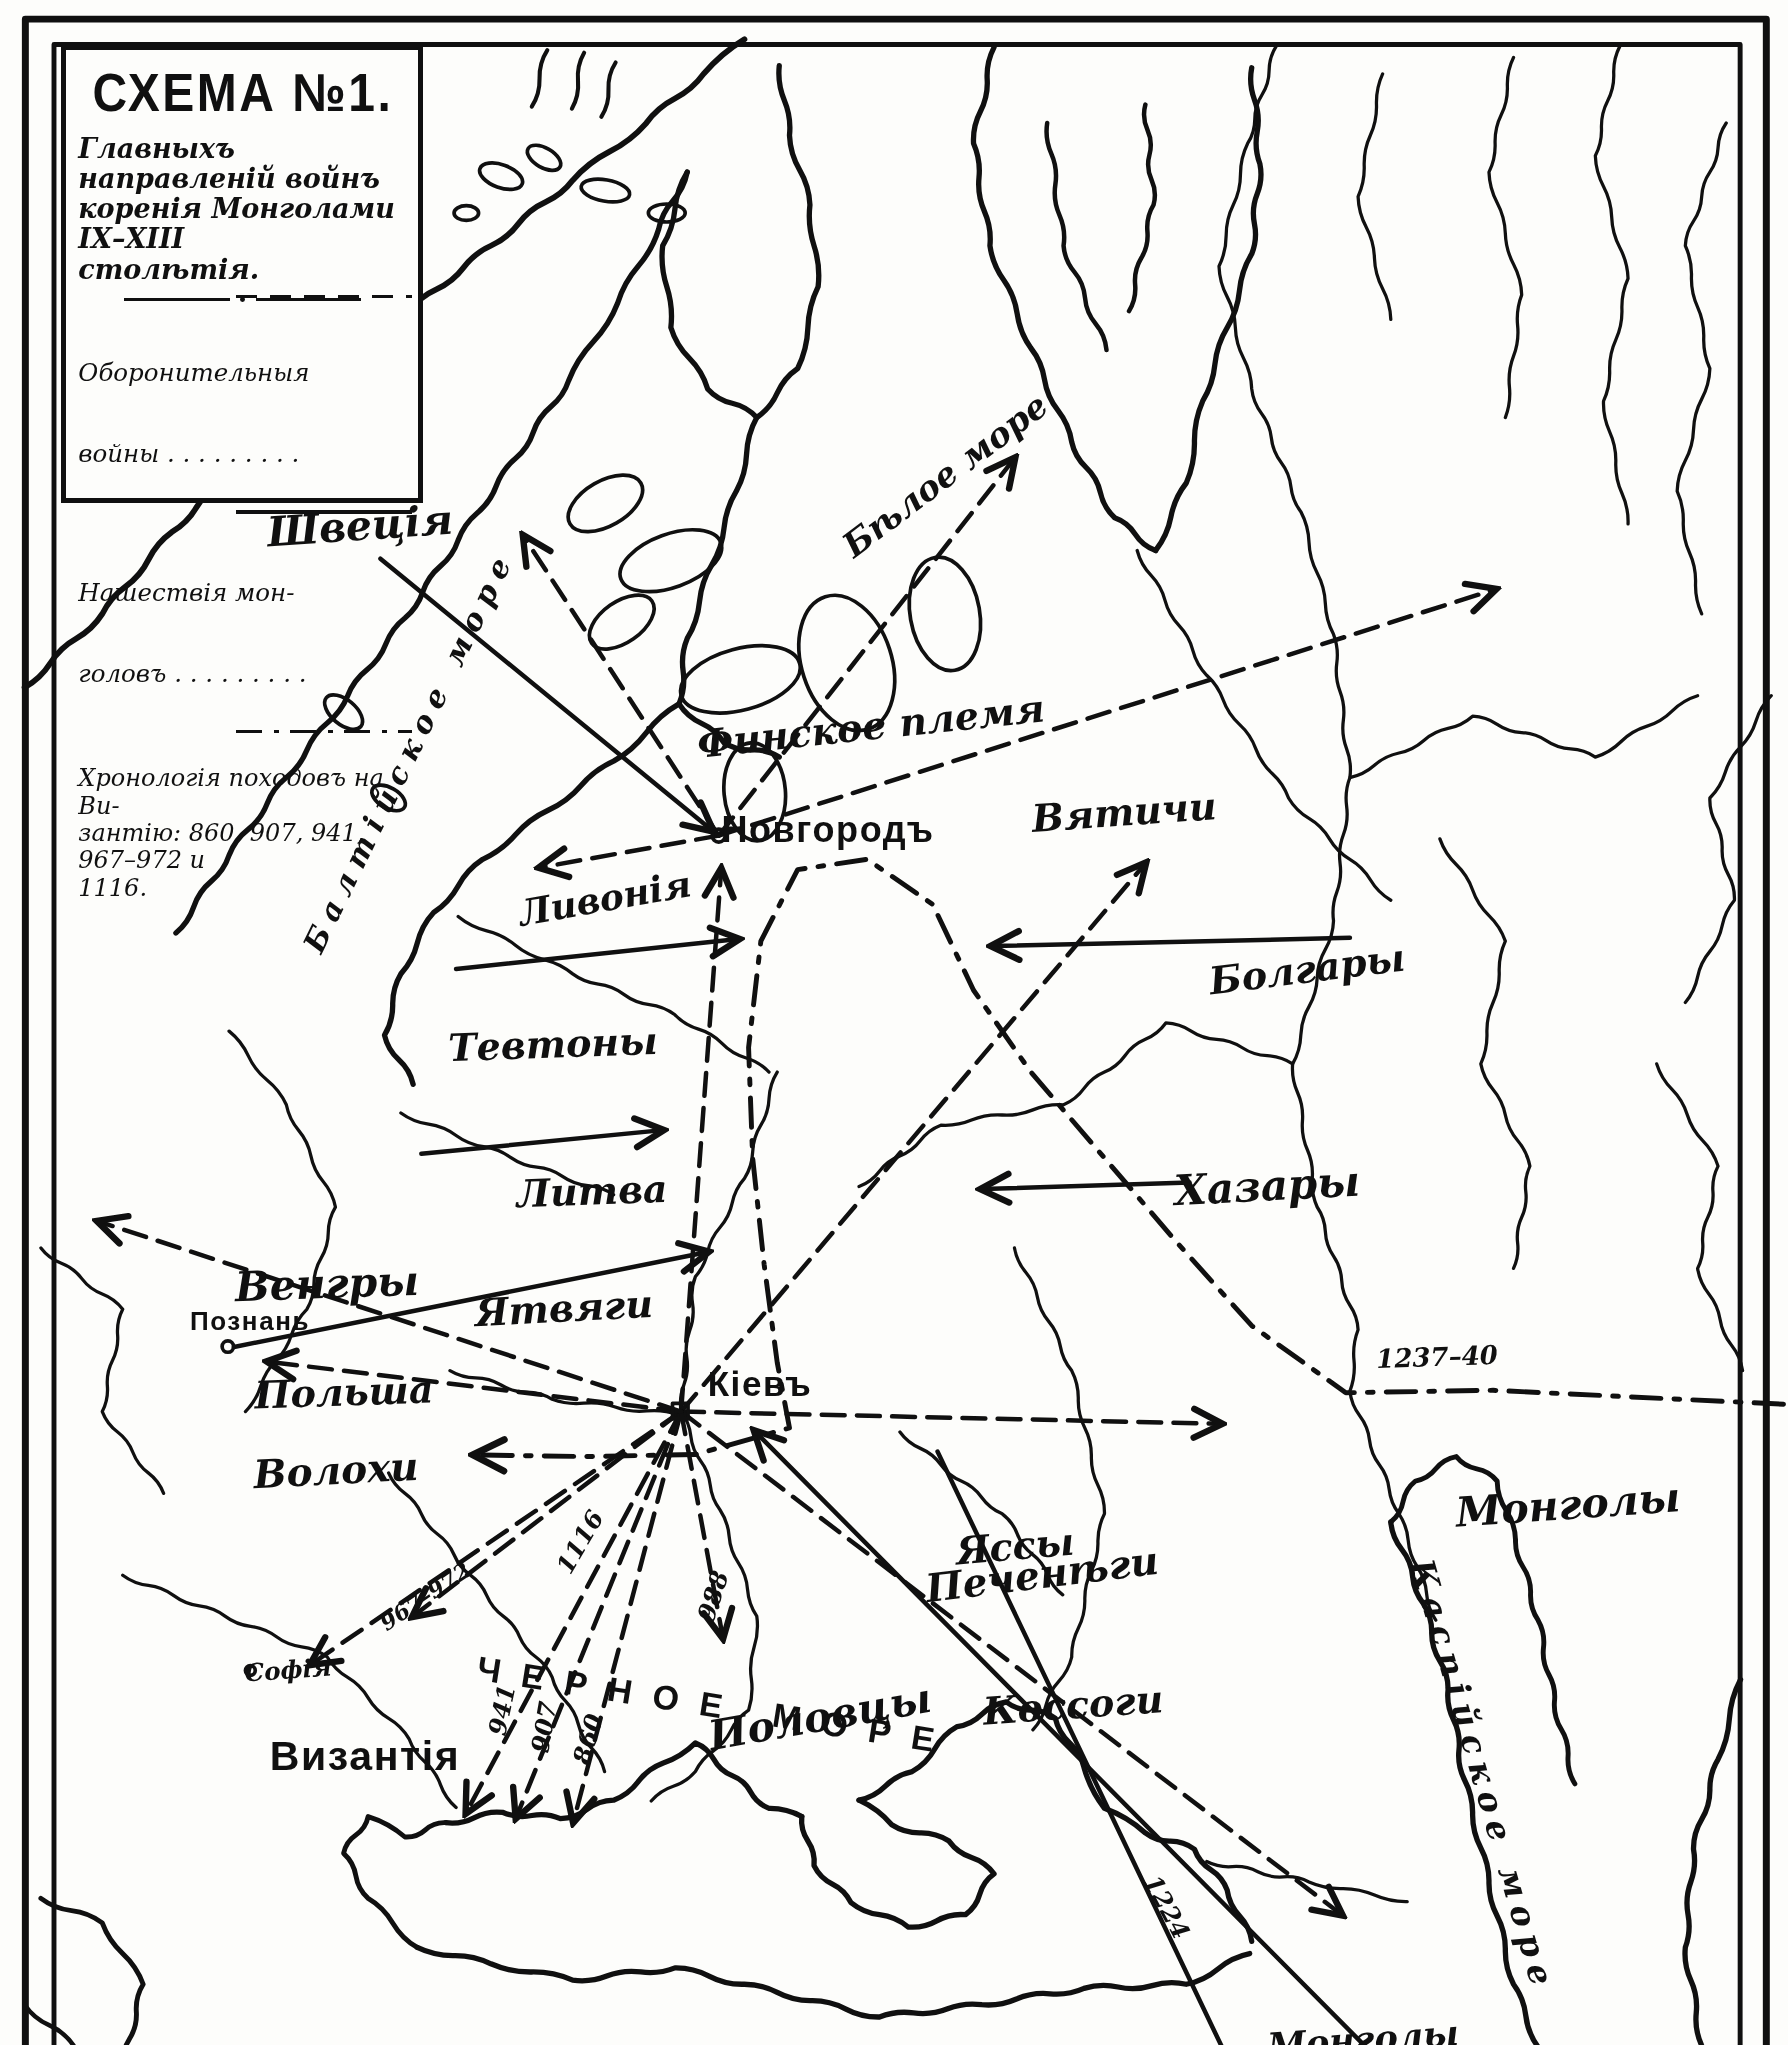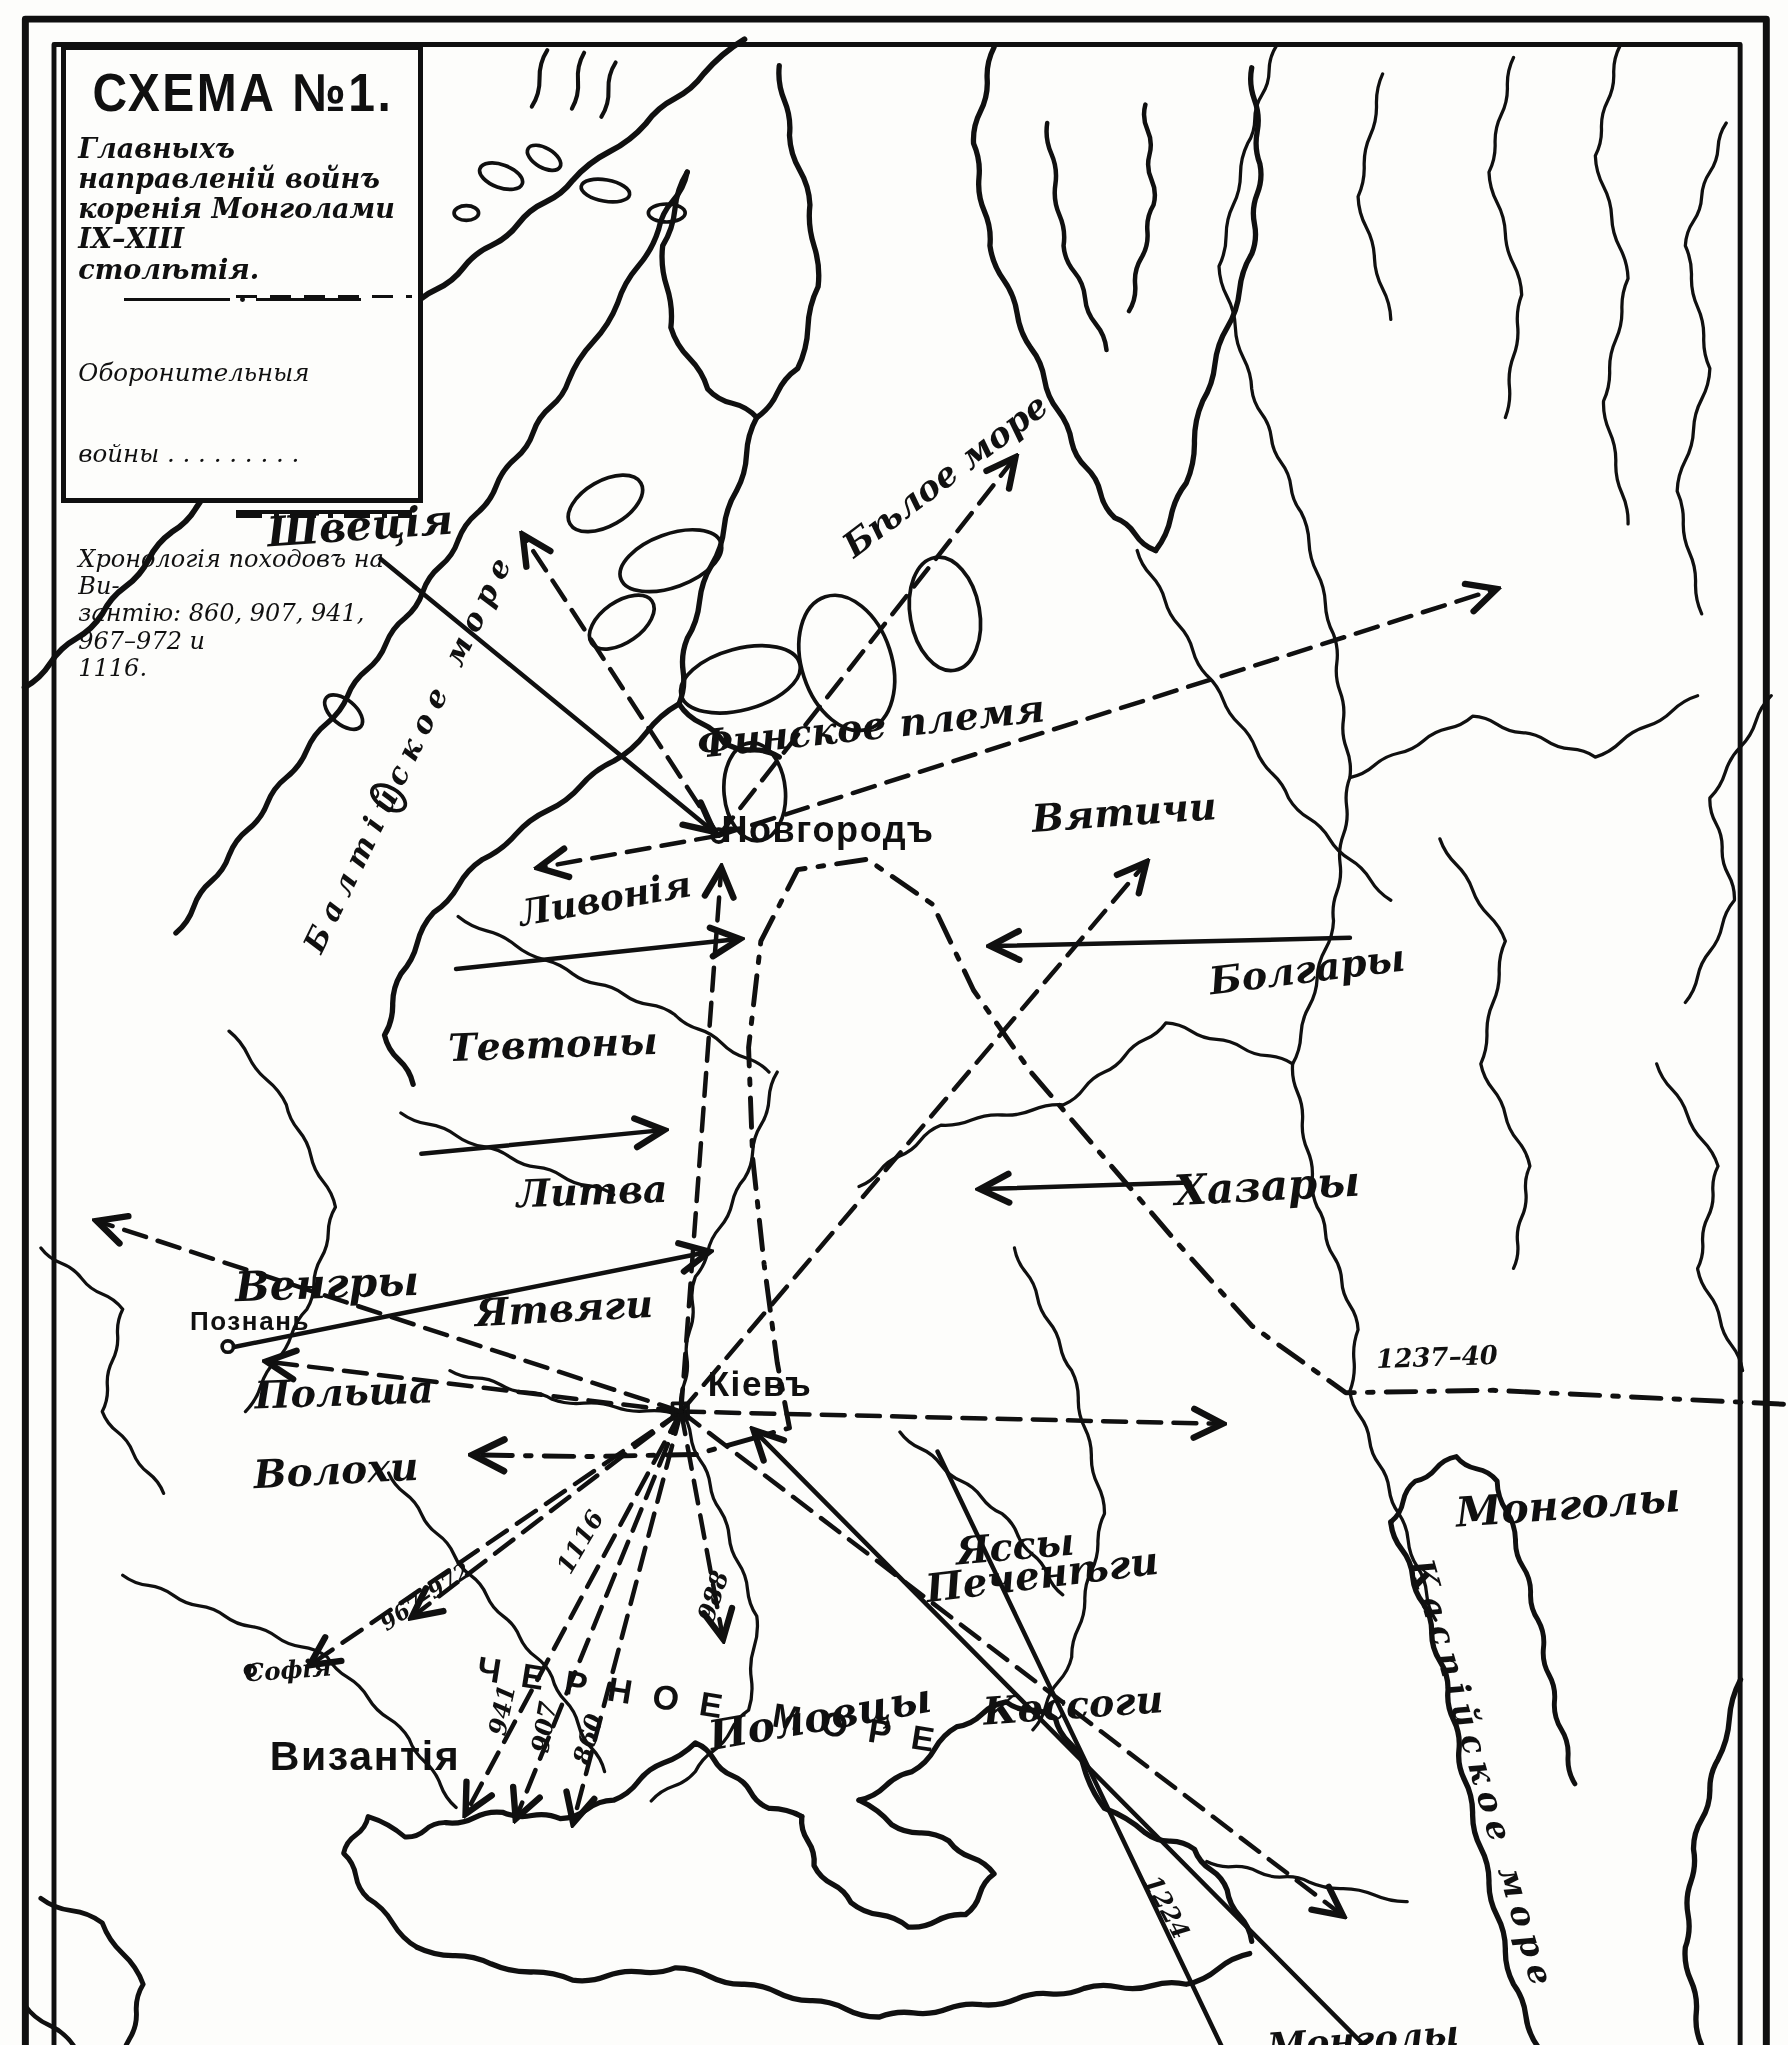--- a/index.html
+++ b/index.html
@@ -166,20 +166,24 @@
 
     <div class="leg-row">
       <div class="leg-label">
         <div>Оборонительныя</div>
         <div>войны . . . . . . . . .</div>
       </div>
       <div class="leg-sample sample-solid"></div>
     </div>
 
     <div class="leg-row">
+      <div class="leg-label">
+        <div>Нашествія мон-</div>
+        <div>головъ . . . . . . . . .</div>
+      </div>
       <div class="leg-sample sample-dashdot"></div>
     </div>
 
     <div id="legend-chrono">
       <div>Хронологія походовъ на Ви-</div>
       <div>зантію: 860, 907, 941, 967–972 и</div>
       <div>1116.</div>
     </div>
   </div>
 

